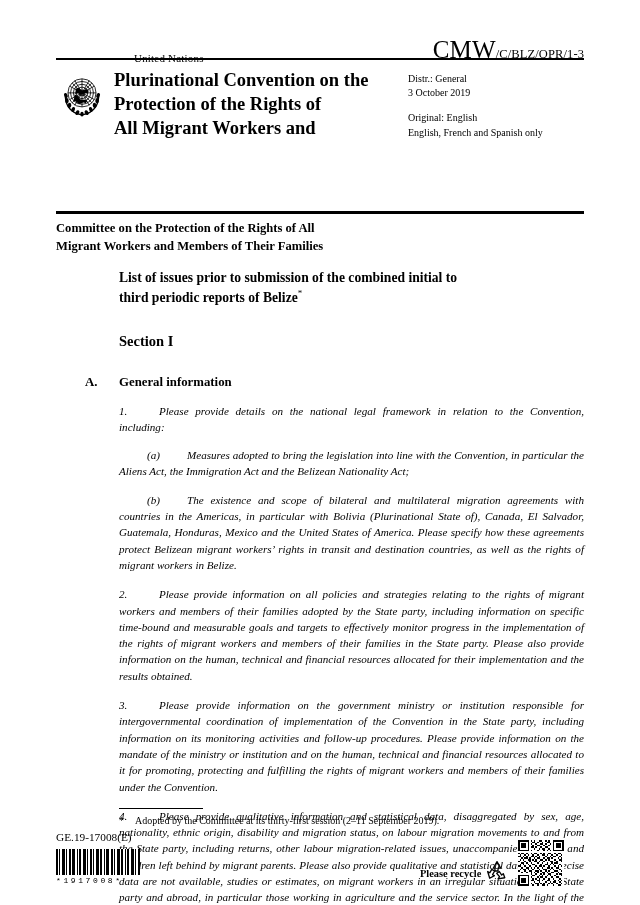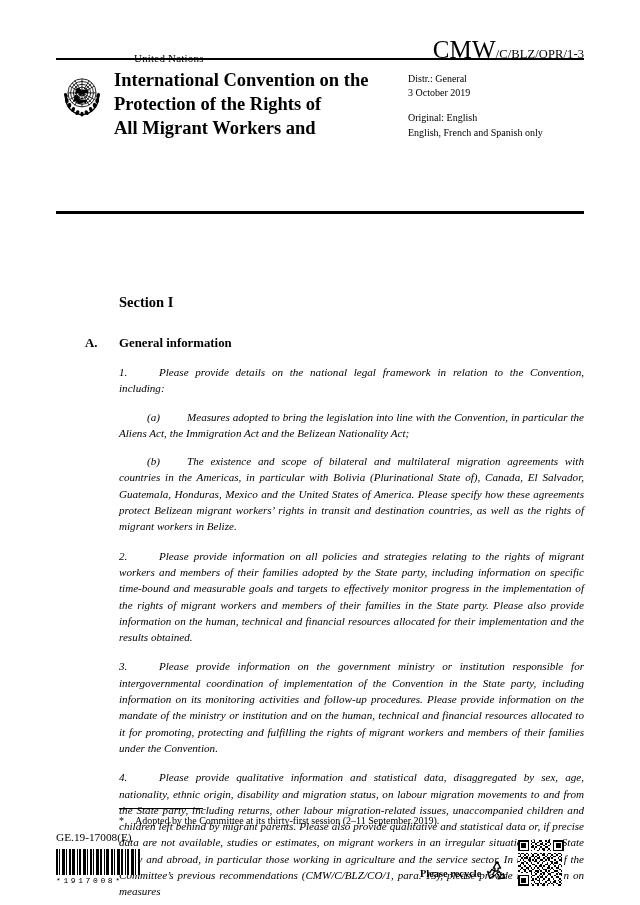--- a/index.html
+++ b/index.html
@@ -292,38 +292,48 @@
           <ellipse cx="79" cy="59" rx="3.4" ry="5" transform="rotate(10 79 59)"></ellipse>
           <ellipse cx="74" cy="68" rx="3.4" ry="5" transform="rotate(-5 74 68)"></ellipse>
           <ellipse cx="67" cy="76" rx="3.4" ry="5" transform="rotate(-20 67 76)"></ellipse>
           <ellipse cx="59" cy="82" rx="3.4" ry="5" transform="rotate(-35 59 82)"></ellipse>
           <ellipse cx="50" cy="85" rx="3.2" ry="4.6"></ellipse>
         </g>
       </svg>
     </div>
 
     <div class="doc-title">
-      <div>International Convention on the</div>
+      <div>Plurinational Convention on the</div>
       <div>Protection of the Rights of</div>
       <div>All Migrant Workers and</div>
     </div>
 
     <div class="distr">
       <div>Distr.: General</div>
       <div>3 October 2019</div>
       <div class="gap"></div>
       <div>Original: English</div>
       <div>English, French and Spanish only</div>
     </div>
   </div>
 
   <div class="rule-thick"></div>
+  <div class="committee">
+    <div>Committee on the Protection of the Rights of All</div>
+    <div>Migrant Workers and Members of Their Families</div>
+  </div>
 
   <div class="content">
 
+    <div class="list-title">
+      <div>List of issues prior to submission of the combined initial to</div>
+      <div>
+        <span>third periodic reports of Belize</span><span class="fn">*</span>
+      </div>
+    </div>
 
     <div class="section-heading">Section I</div>
 
     <div class="sub-heading">
       <span class="letter">A.</span>
       <span>General information</span>
     </div>
 
     <p class="para">
       <span class="num">1.</span><span>Please provide details on the national legal framework in relation to the Convention, including:</span>

